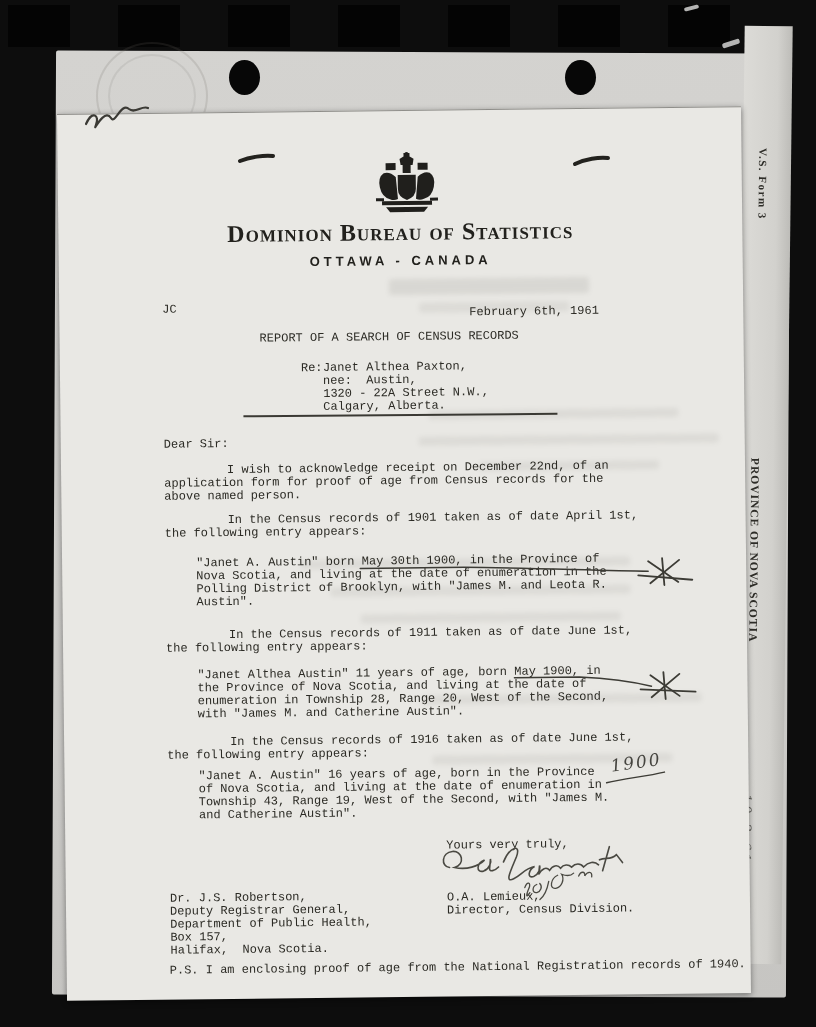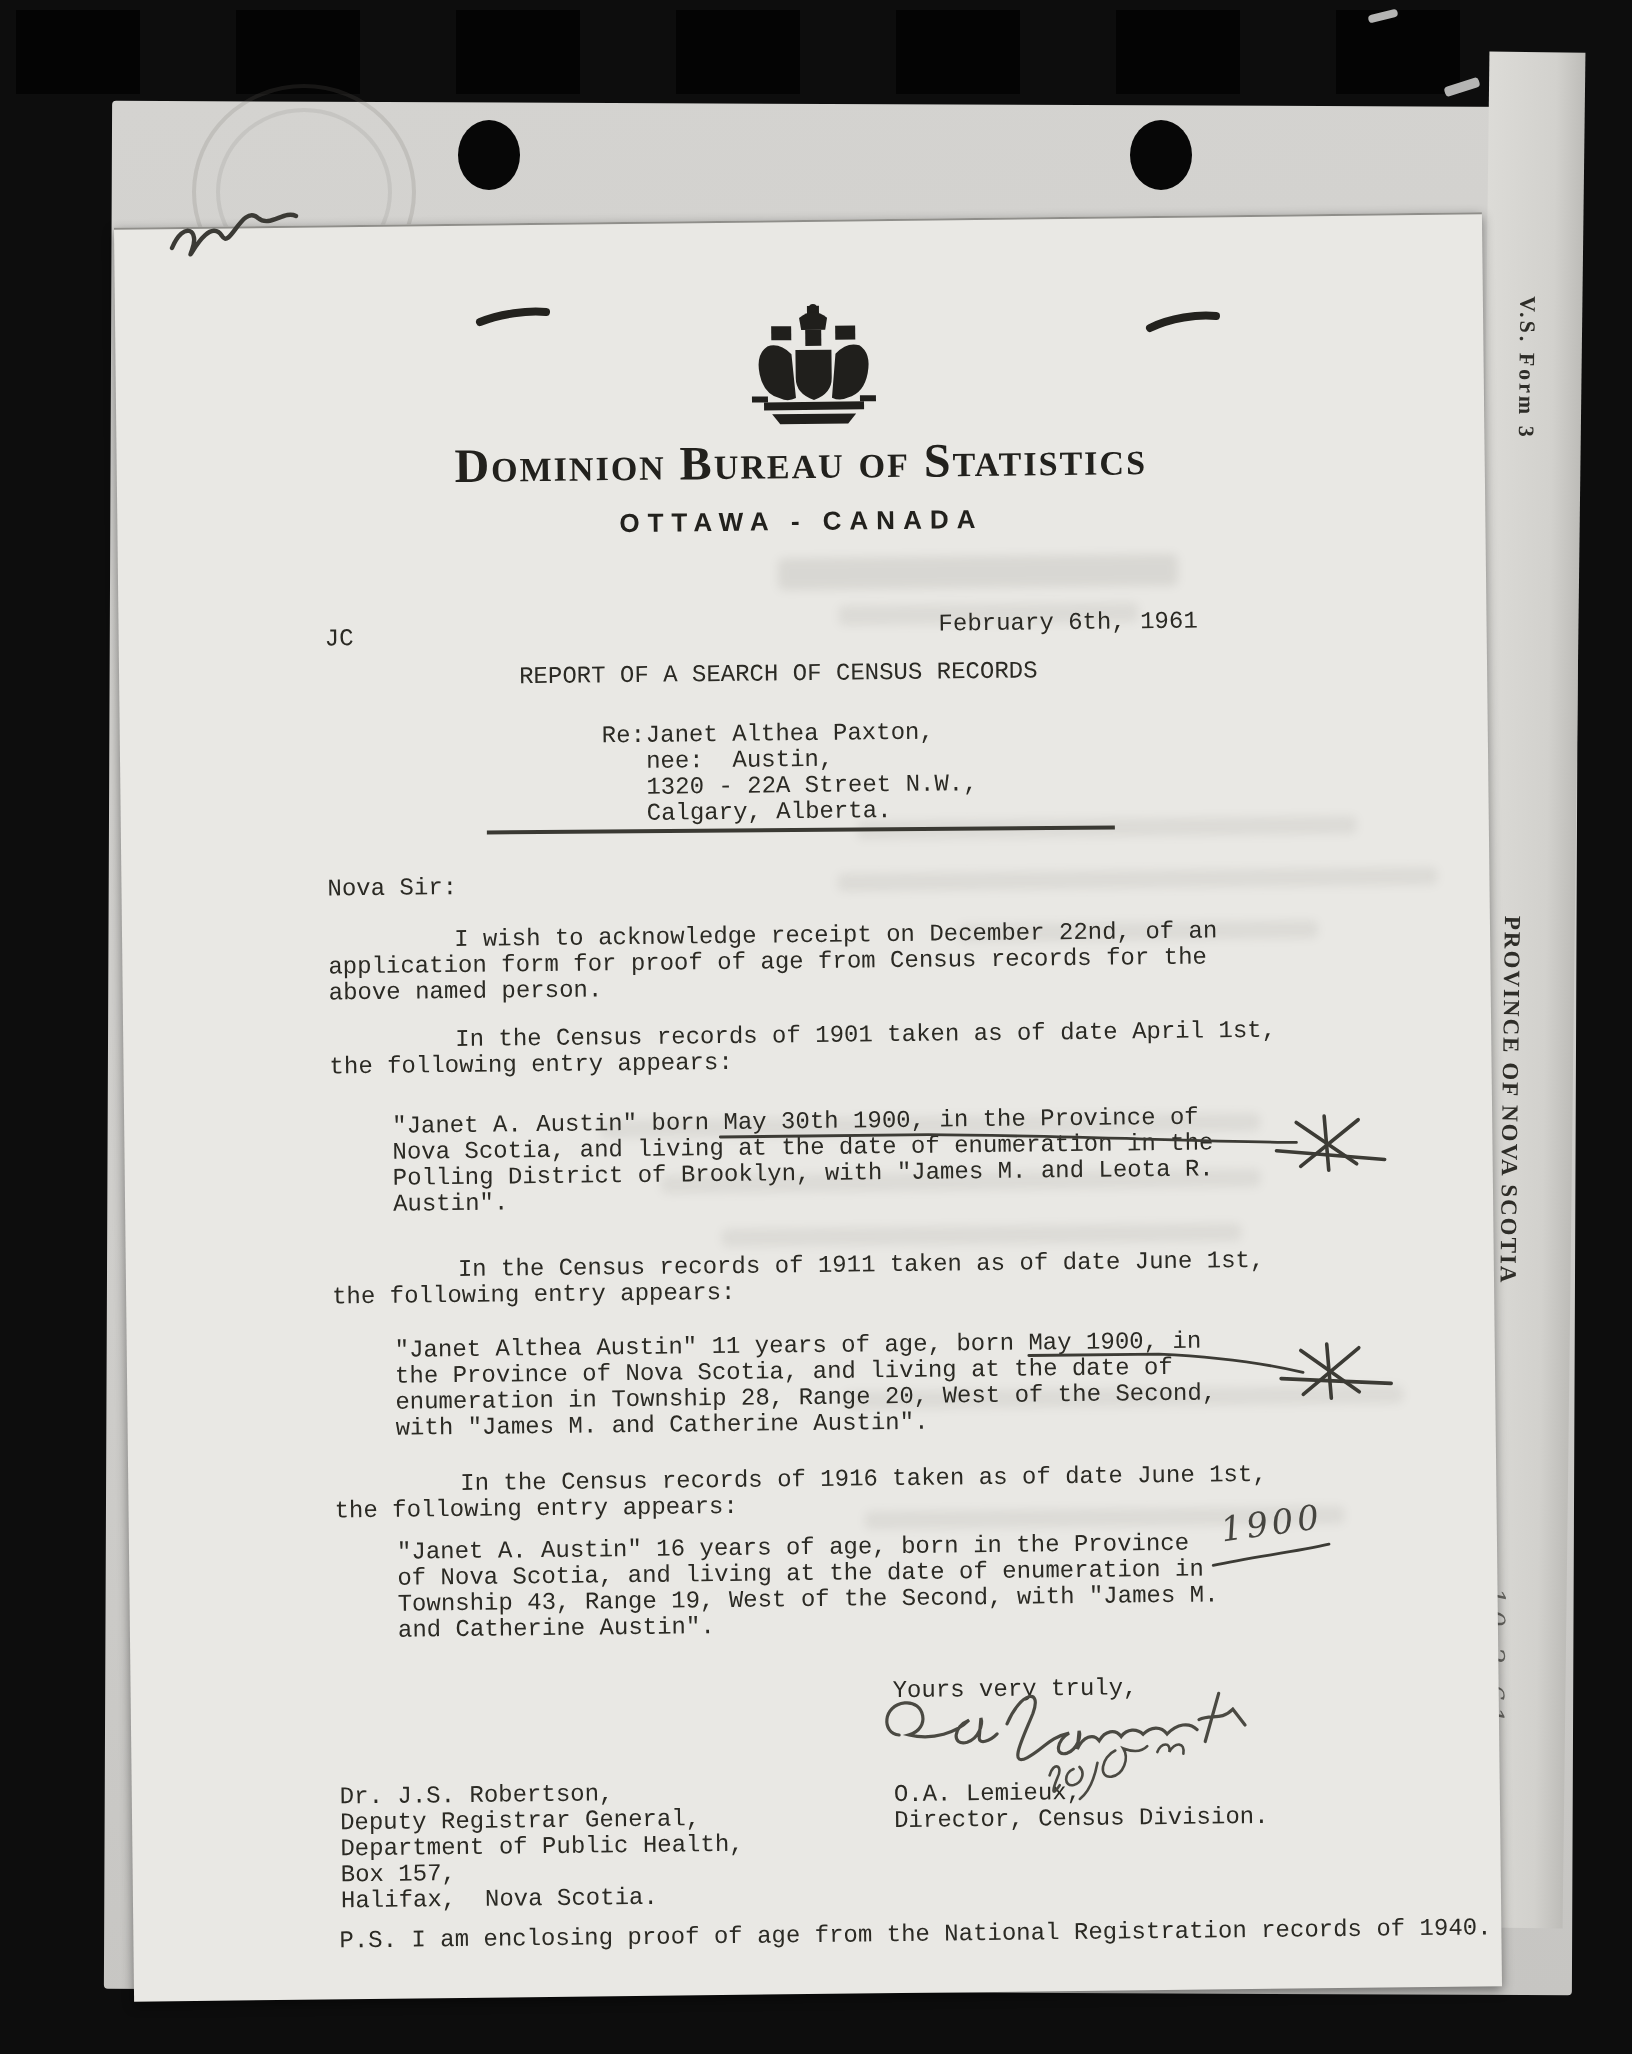--- a/index.html
+++ b/index.html
@@ -102,32 +102,32 @@
       <rect x="8" y="50" width="50" height="4" stroke-width="0"></rect>
       <path d="M12 56 h42 l-4 5 h-34 z" stroke-width="0"></path>
       <rect x="2" y="47" width="8" height="3" stroke-width="0"></rect>
       <rect x="56" y="47" width="8" height="3" stroke-width="0"></rect>
     </g>
   </svg>
 
   <div id="org-name">Dominion Bureau of Statistics</div>
   <div id="org-loc">OTTAWA  -  CANADA</div>
 
-  <div class="t" style="left:103px;top:200px">JC</div>
+  <div class="t" style="left:103px;top:190px">JC</div>
   <div class="t" style="left:410px;top:196px">February 6th, 1961</div>
   <div class="t" style="left:200px;top:220px">REPORT OF A SEARCH OF CENSUS RECORDS</div>
 
   <div class="t" style="left:241px;top:250px">Re:</div>
   <div class="t" style="left:263px;top:250px">Janet Althea Paxton,</div>
   <div class="t" style="left:263px;top:263px">nee:  Austin,</div>
   <div class="t" style="left:263px;top:276px">1320 - 22A Street N.W.,</div>
   <div class="t" style="left:263px;top:289px">Calgary, Alberta.</div>
   <div id="re-underline"></div>
 
-  <div class="t" style="left:103px;top:325px">Nova Sir:</div>
+  <div class="t" style="left:103px;top:325px">Dear Sir:</div>
 
   <div class="t" style="left:166px;top:351px">I wish to acknowledge receipt on December 22nd, of an</div>
   <div class="t" style="left:103px;top:364px">application form for proof of age from Census records for the</div>
   <div class="t" style="left:103px;top:377px">above named person.</div>
 
   <div class="t" style="left:166px;top:401px">In the Census records of 1901 taken as of date April 1st,</div>
   <div class="t" style="left:103px;top:414px">the following entry appears:</div>
 
   <div class="t" style="left:134px;top:444px">"Janet A. Austin" born May 30th 1900, in the Province of</div>
   <div class="t" style="left:134px;top:457px">Nova Scotia, and living at the date of enumeration in the</div>

